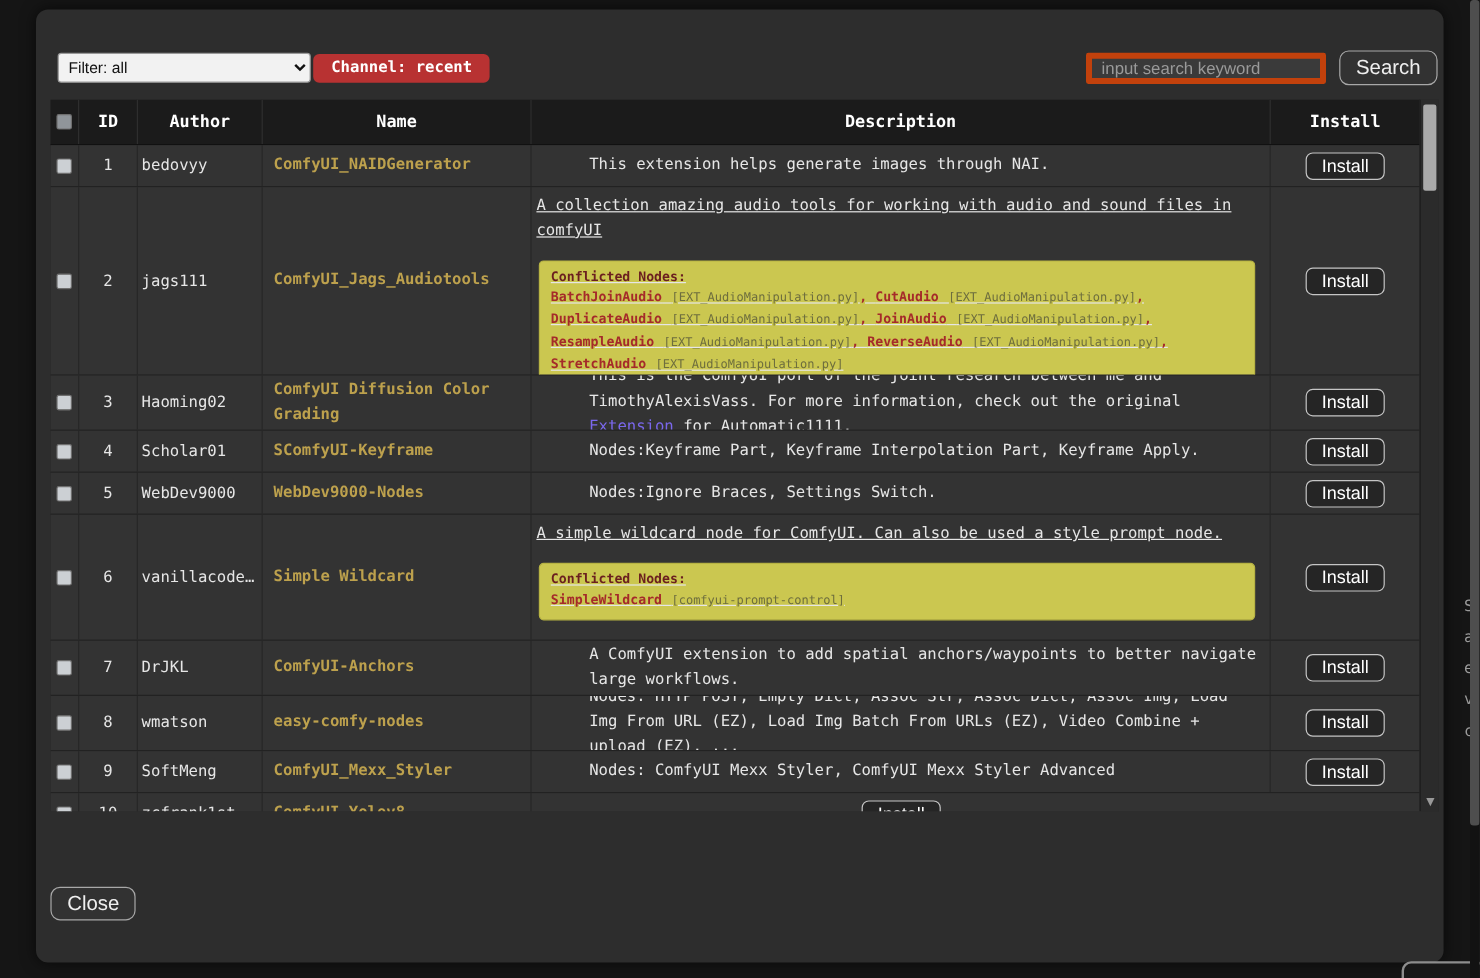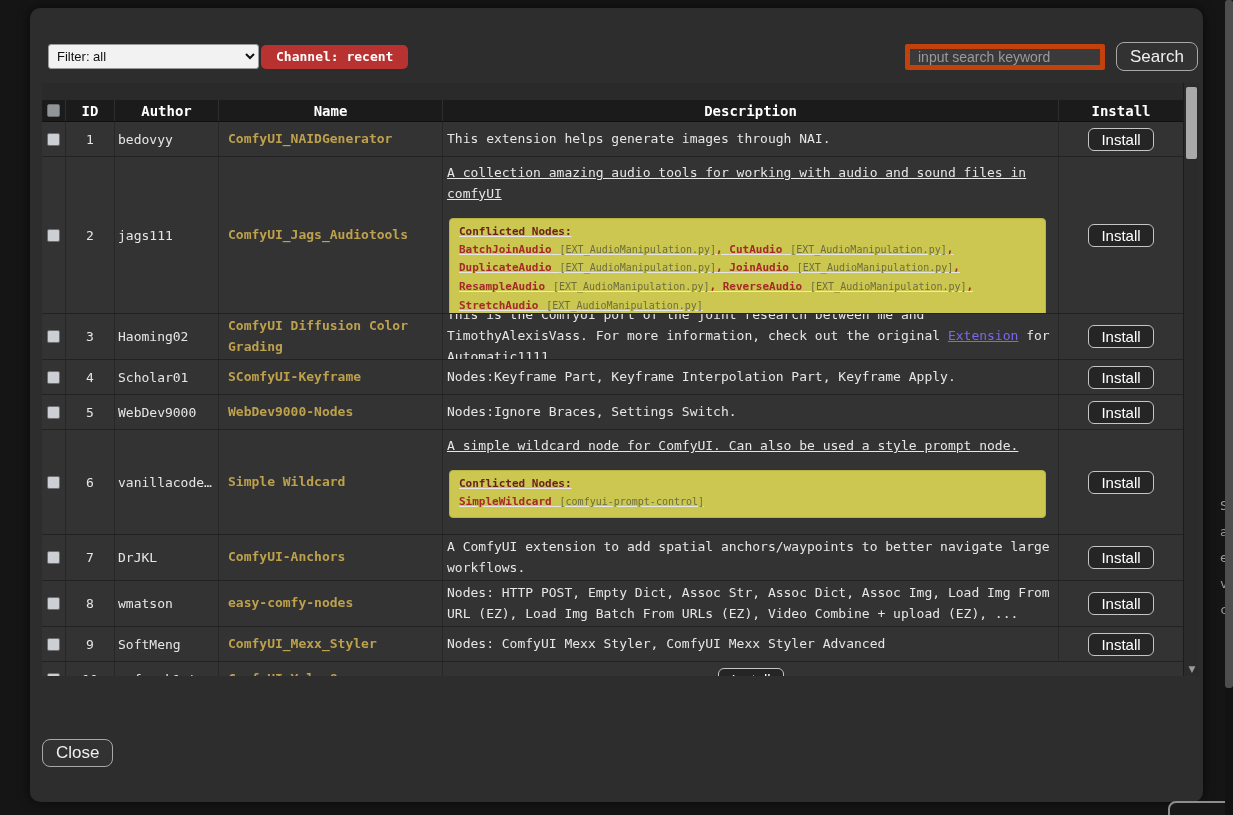--- a/index.html
+++ b/index.html
@@ -57,42 +57,42 @@
   }
   .rows { width:1141px; }
   .tr {
     display:grid;
     grid-template-columns:24px 49px 104px 224px 616px 124px;
     align-items:center;
     background:#333333;
     border-bottom:1px solid #222;
   }
   .tr.head {
-    height:22px; background:#1b1b1b; border-bottom:1px solid #111;margin-top:17px;
+    height:38px; background:#1b1b1b; border-bottom:1px solid #111;
   }
   .h35 { height:35px; } .h46 { height:46px; } .h105 { height:105px; } .h157 { height:157px; }
   .td {
     height:100%; display:flex; align-items:center;
     border-right:1px solid #272727;
     color:#e6e6e6; font-size:13px; overflow:hidden;
   }
   .td:last-child { border-right:none; }
   .th {
     justify-content:center; font-weight:bold; font-size:14px; color:#fff;
     border-right:1px solid #2e2e2e;
   }
   .c-check, .c-id { justify-content:center; }
   .c-author { padding:0 3px; white-space:nowrap; }
   .c-name { padding:0 4px 0 9px; }
   .name-link {
     color:#bda14d; font-weight:bold; text-decoration:none; cursor:pointer;
     line-height:1.6;
   }
   .c-desc { padding:0 6px 0 4px; line-height:1.6; display:block; }
-  .c-desc.center { display:flex; }
+  .c-desc.center { display:flex;margin-left:44px; }
   .desc-col { padding-top:6px;text-decoration:underline; }
   .c-install { justify-content:center; }
   .install-btn {
     font-family:"Liberation Sans","DejaVu Sans",sans-serif;
     background:#252525; color:#fff; font-size:15px;
     border:1px solid #c5c5c5; border-radius:6px;
     padding:2px 12px; cursor:pointer;
   }
   .desc-link { color:#7b68ee; text-decoration:underline; cursor:pointer; }
 

